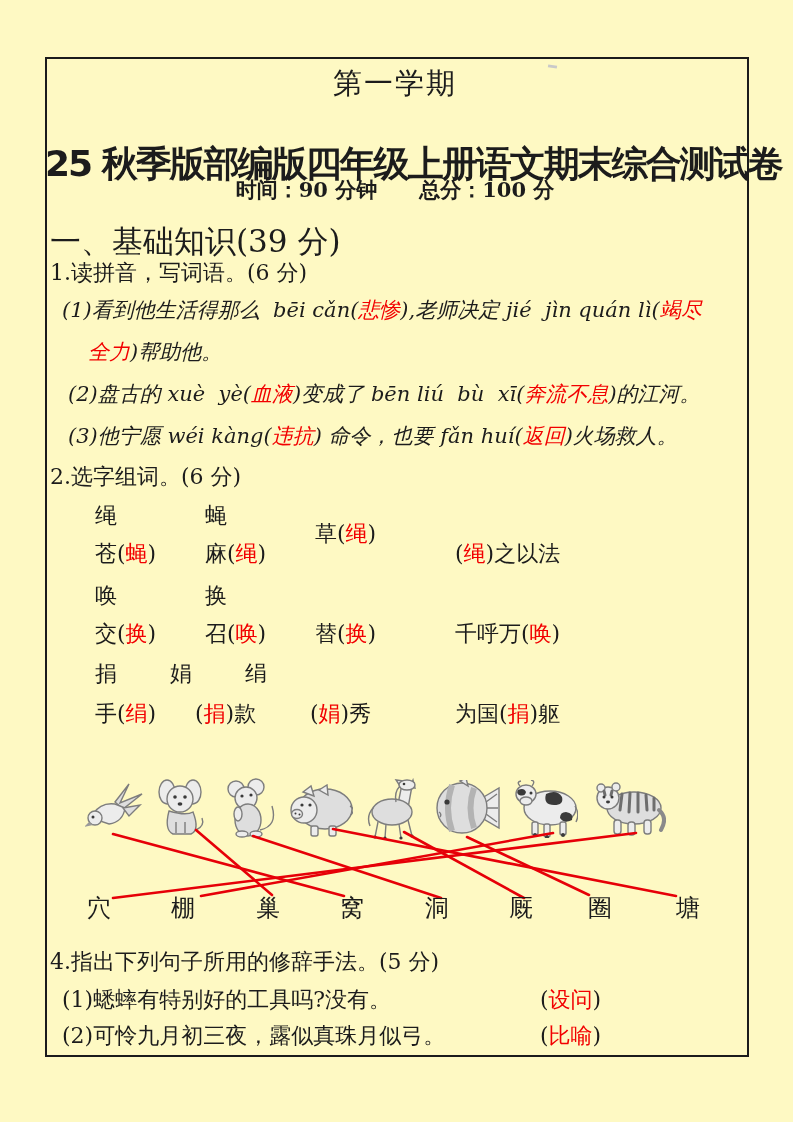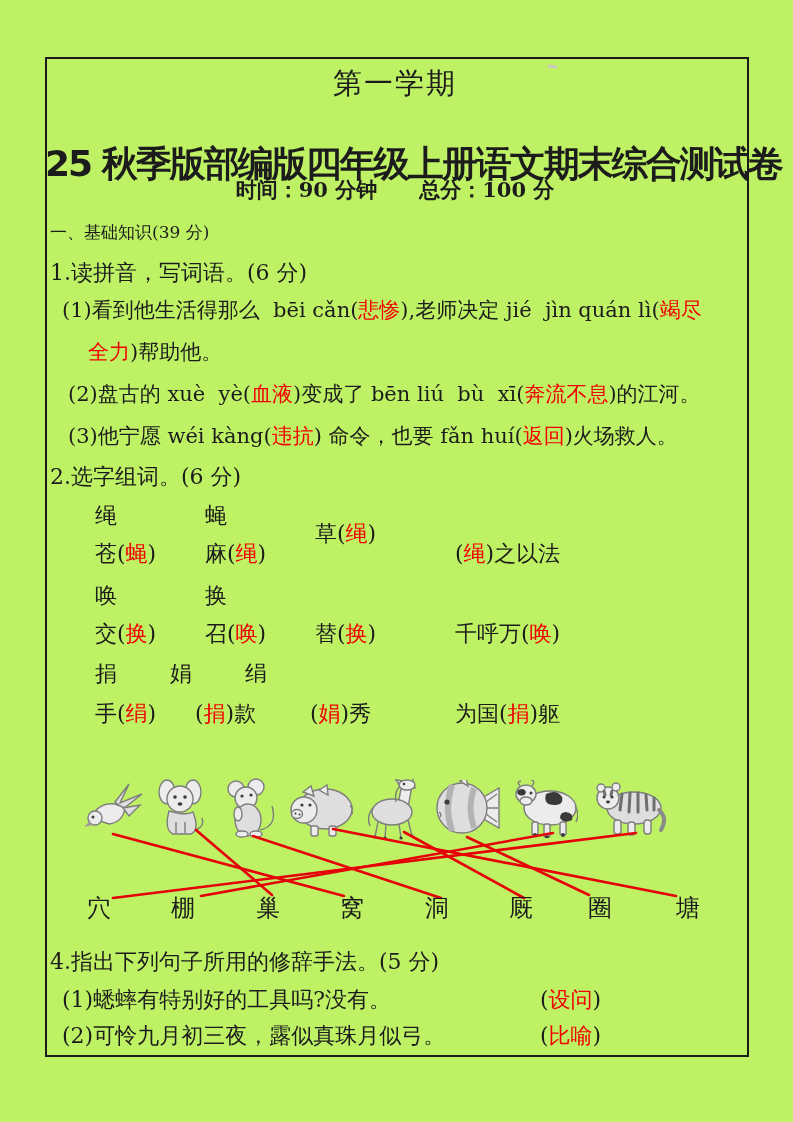--- a/index.html
+++ b/index.html
@@ -2,29 +2,29 @@
 <html style="--red: #f20000; --line-red: #e60008;"><head>
 <meta charset="utf-8">
 <style>
   html,body{margin:0;padding:0;}
   body{
     width:793px;height:1122px;background:#ffffff;position:relative;
     font-family:"DejaVu Serif","Liberation Serif",serif;color:#1c1c1c;
     -webkit-font-smoothing:antialiased;
   }
   .abs{position:absolute;}
-  .paper{position:absolute;left:0;top:0;width:793px;height:1122px;background:#bef264;}
+  .paper{position:absolute;left:0;top:0;width:793px;height:1122px;background:#fef9c3;}
   .box{position:absolute;left:45px;top:57px;width:700px;height:996px;border:2px solid #1b1b1b;}
   .t1{left:45px;top:64px;width:700px;text-align:center;font-size:29px;letter-spacing:2px;}
   .t2{left:45px;top:104px;width:700px;text-align:center;font-size:36px;font-weight:bold;
       letter-spacing:-2px;font-family:"DejaVu Sans","Liberation Sans",sans-serif;white-space:nowrap;margin-top:36px;}
   .t3{left:45px;top:176px;width:700px;text-align:center;font-size:21px;font-weight:bold;white-space:pre;}
   .line{font-size:22px;white-space:pre;line-height:1.25;}
-  .sm{font-size:21px;}
-  .h{font-size:17px;}
+  .sm{font-size:21px;font-style:italic;}
+  .h{font-size:31px;}
   .red{color:var(--red,#f20000);}
   .home{font-size:24px;}
   .artifact{left:548px;top:65px;width:9px;height:3px;background:#c9c9c9;transform:rotate(8deg);}
   .animal{position:absolute;}
   .connsvg{left:45px;top:810px;pointer-events:none;}
   .conn{stroke:var(--line-red,#e60008);stroke-width:2.6;stroke-linecap:round;}
   svg .ol{fill:#dedede;stroke:#7d7d7d;stroke-width:1.4;}
   svg .ol2{fill:#ececec;stroke:#7d7d7d;stroke-width:1.4;}
   svg .dk{fill:#3a3a3a;}
   svg .st{stroke:#6e6e6e;stroke-width:3;fill:none;stroke-linecap:round;}

